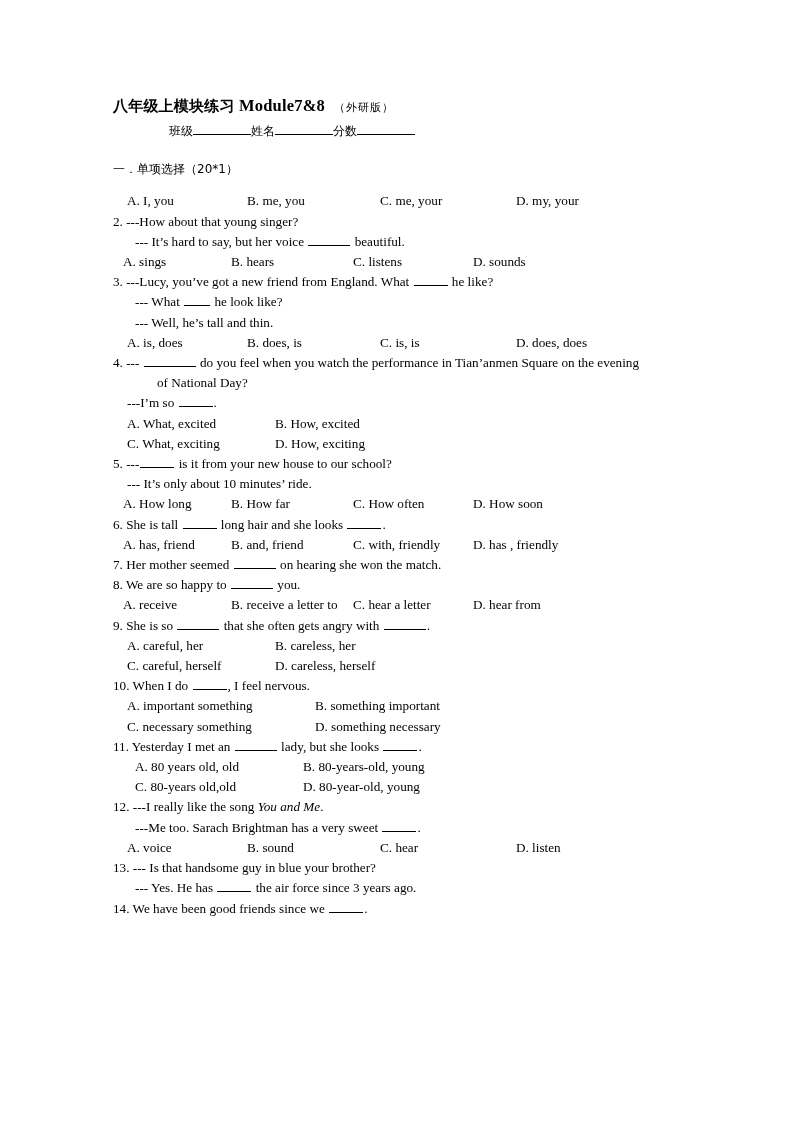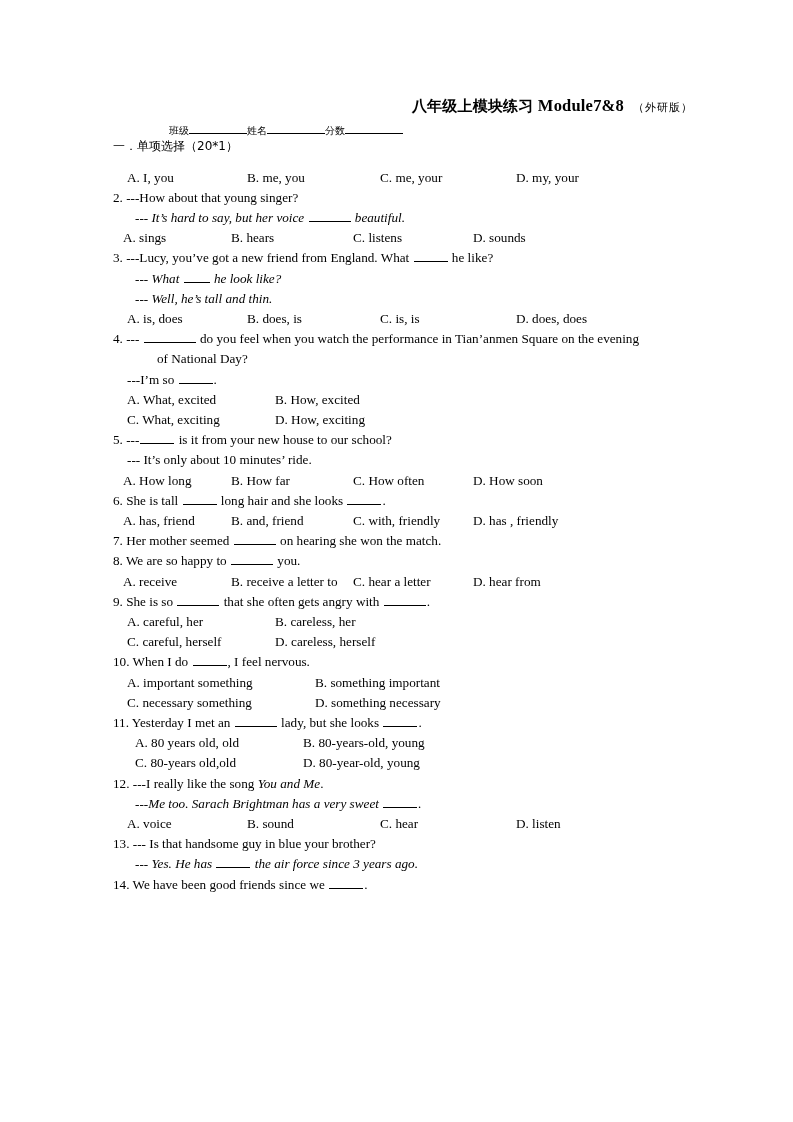--- a/index.html
+++ b/index.html
@@ -24,21 +24,21 @@
   }
   .content {
     position: absolute;
     left: 113px;
     top: 96px;
     width: 580px;
   }
 
   
   .doc-title {
-    text-align: right;
+    text-align: left;
     font-size: 16.5px;
     font-weight: bold;
     letter-spacing: 0.2px;
     margin: 0 0 7px 0;
     white-space: nowrap;
   }
   .doc-title .cn {
     font-family: "DejaVu Sans", "Liberation Sans", sans-serif;
     font-size: 15px;
   }
@@ -49,22 +49,22 @@
   .doc-title .pub {
     font-family: "DejaVu Sans", "Liberation Sans", sans-serif;
     font-size: 11px;
     font-weight: normal;
     letter-spacing: 1px;
   }
 
   
   .info-line {
     font-family: "DejaVu Sans", "Liberation Sans", sans-serif;
-    font-size: 10px;
-    margin: 0 0 0 0;
+    font-size: 12px;
+    margin: 0 0 21px 0;
     padding-left: 56px;
     white-space: nowrap;
   }
   .info-line .fill {
     display: inline-block;
     border-bottom: 1px solid #000;
     height: 0.95em;
     vertical-align: baseline;
   }
   .fill-w1 { width: 58px; }
@@ -82,21 +82,21 @@
     font-size: 13.2px;
     line-height: 20.2px;
     margin: 0;
     white-space: nowrap;
   }
   .q.wrapline {
     white-space: normal;
   }
   .ind-0  { padding-left: 0px; }
   .ind-1  { padding-left: 14px; }
-  .ind-2  { padding-left: 22px; font-style: italic; }
+  .ind-2  { padding-left: 22px; }
   .ind-4  { padding-left: 44px; }
 
   .blank {
     display: inline-block;
     border-bottom: 1px solid #000;
     height: 0.9em;
     vertical-align: baseline;
     margin: 0 1px;
   }
   .b-s  { width: 26px; }

